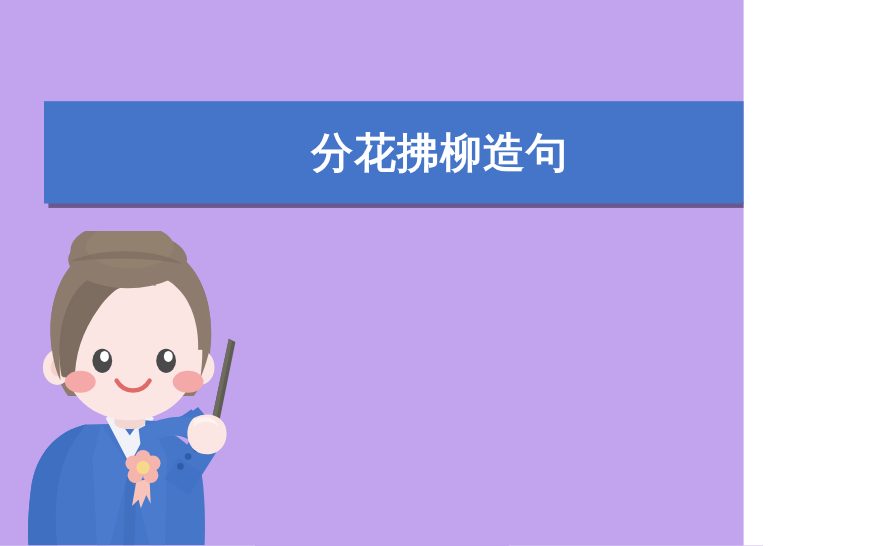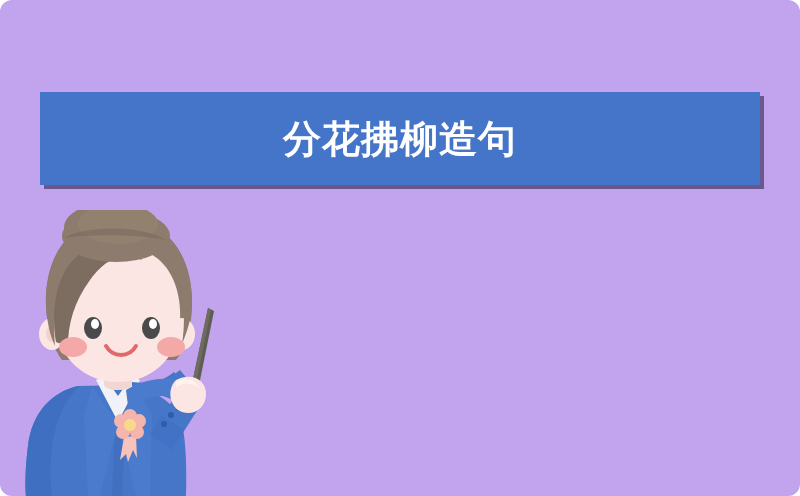--- a/index.html
+++ b/index.html
@@ -9,25 +9,24 @@
   }
   body {
     width: 800px;
     height: 496px;
     overflow: hidden;
     font-family: "Liberation Sans", "DejaVu Sans", sans-serif;
   }
 
   #canvas {
     position: relative;
-    width: 800px;
+    width: 676px;
     height: 496px;
     background: #c1a3ee;
     overflow: hidden;
-    border-radius: 12px;
   }
 
   
   #banner {
     position: absolute;
     left: 40px;
     top: 92px;
     width: 720px;
     height: 93px;
     background: #4575c8;

